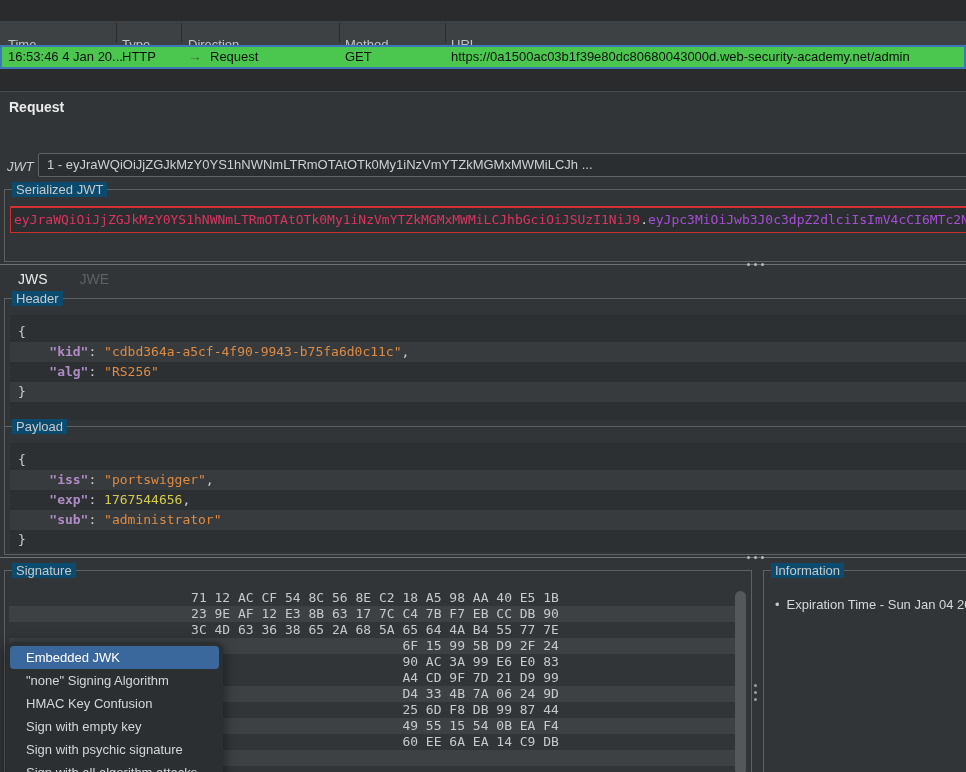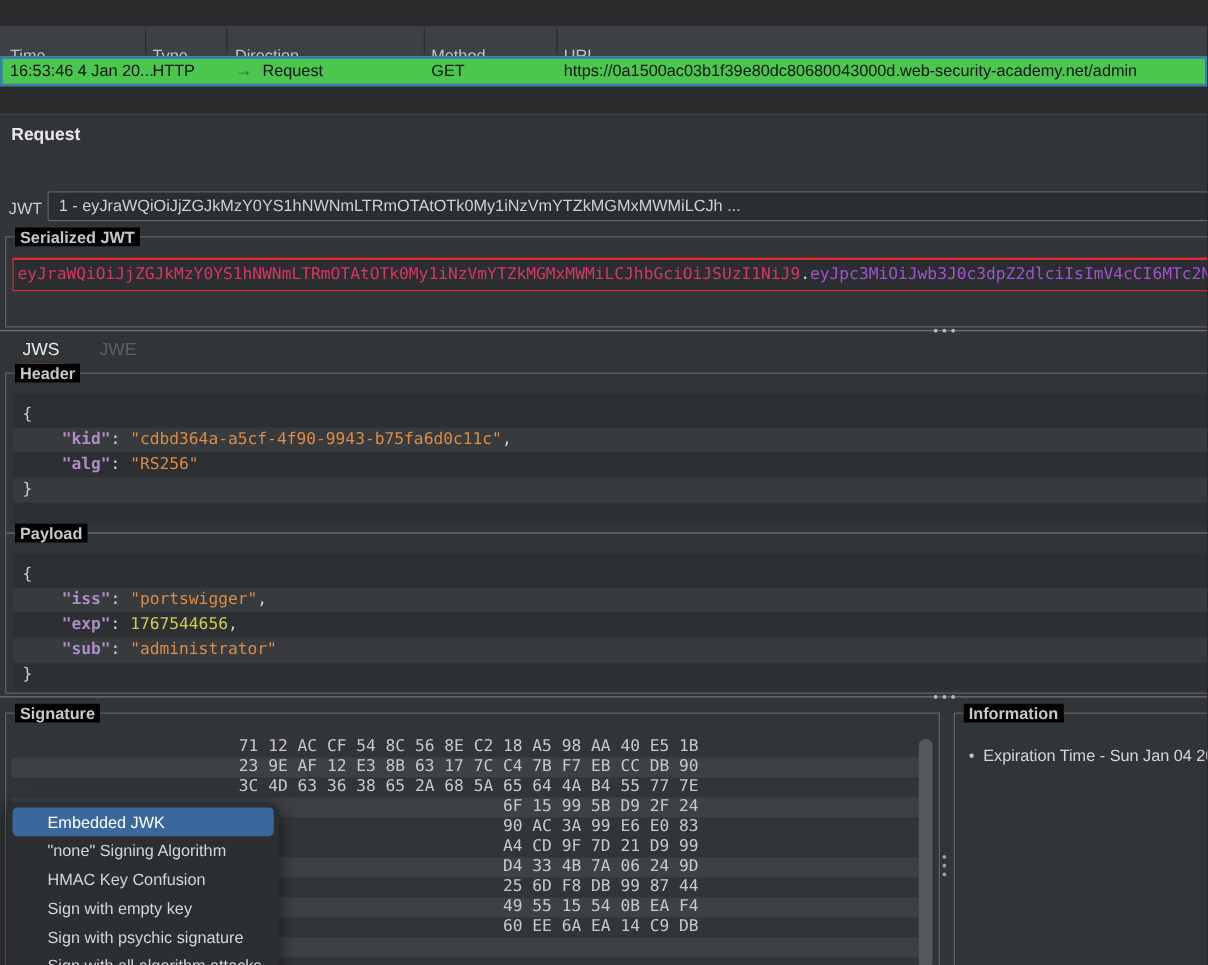--- a/index.html
+++ b/index.html
@@ -16,28 +16,28 @@
         border:2px solid #3c78b5;box-sizing:border-box;}
   .td{position:absolute;top:2px;font-size:13px;color:#101310;white-space:nowrap;}
   .dir-arrow{position:absolute;top:1px;font-size:14px;font-weight:bold;color:#3e6b3e;}
 
   
   .panel-title{position:absolute;left:9px;top:99px;font-size:14px;font-weight:bold;color:#e9ebeb;}
   .tabs{position:absolute;left:14px;top:122px;height:26px;display:flex;}
   .tab{margin-right:30px;font-size:13px;color:#c7cacb;padding:4px 2px 5px 2px;border-bottom:3px solid transparent;cursor:default;}
   .tab.active{color:#ebedee;border-bottom-color:#e2873b;}
 
-  .jwt-label{position:absolute;left:7px;top:159px;font-size:13px;color:#c9cccd;}
+  .jwt-label{position:absolute;left:7px;top:159px;font-size:13px;color:#c9cccd;font-style:italic;}
   .jwt-combo{position:absolute;left:38px;top:153px;width:934px;height:24px;background:#2b2e30;
              border:1px solid #5f6364;border-radius:2px;box-sizing:border-box;overflow:hidden;}
   .jwt-combo span{display:block;padding-left:8px;line-height:22px;font-size:13px;color:#ced1d2;white-space:nowrap;}
 
   
   .group{position:absolute;border:1px solid #5d6163;}
-  .gtitle{position:absolute;top:-8px;left:7px;background:#000000;padding:0 4px;font-size:13px;color:#c6c9ca;white-space:nowrap;font-weight:bold;}
+  .gtitle{position:absolute;top:-8px;left:7px;background:#0c4a6e;padding:0 4px;font-size:13px;color:#c6c9ca;white-space:nowrap;}
 
   
   .ser-field{position:absolute;left:5px;top:16px;width:990px;height:27px;background:#2b2e30;
              border:1px solid #ce2e2e;border-top:2px solid #d63030;box-sizing:border-box;overflow:hidden;}
   .ser-field div{line-height:23px;font-size:13px;white-space:nowrap;padding-left:3px;}
   .seg-h{color:#da3560;}
   .seg-dot{color:#d8dadc;}
   .seg-p{color:#a64fd4;}
 
   
@@ -70,21 +70,21 @@
   .sb-track{position:absolute;left:730px;top:20px;width:12px;height:188px;}
   .sb-thumb{position:absolute;left:0;top:0;width:11px;height:184px;background:#54585b;border-radius:6px;}
 
   
   .info-item{position:absolute;left:11px;top:26px;font-size:13px;color:#d5d8d9;white-space:nowrap;}
   .info-item .bullet{margin-right:7px;color:#c3c6c7;}
 
   
   .ctx{position:absolute;left:6px;top:642px;width:217px;height:142px;background:#2c2f32;
        border-radius:8px;box-shadow:0 3px 14px rgba(0,0,0,.55);padding-top:4px;z-index:10;box-sizing:border-box;}
-  .menu-item{height:23px;line-height:23px;margin:0 4px;padding-left:28px;font-size:13px;color:#d3d6d7;
+  .menu-item{height:23px;line-height:23px;margin:0 4px;padding-left:16px;font-size:13px;color:#d3d6d7;
              border-radius:4px;white-space:nowrap;overflow:hidden;}
   .menu-item.sel{background:#3b689c;color:#ffffff;}
 </style>
 </head>
 <body>
 
 <div class="screen">
 
   <div class="table-area">
     <div class="thead">

